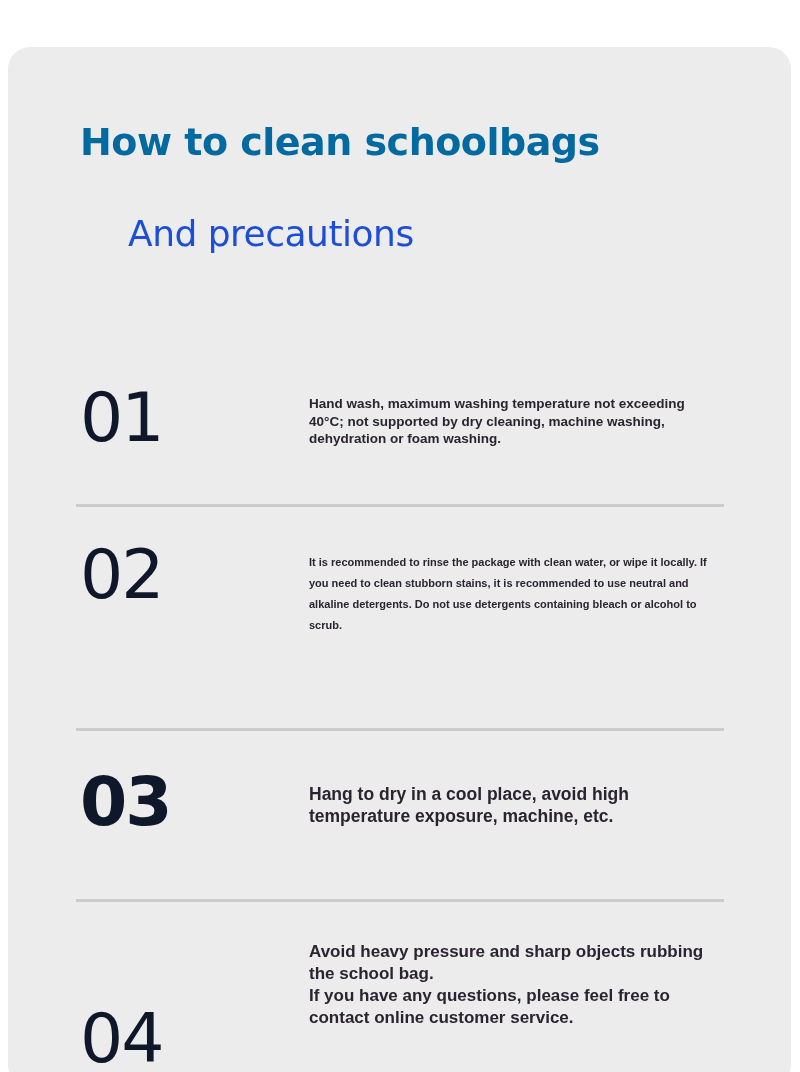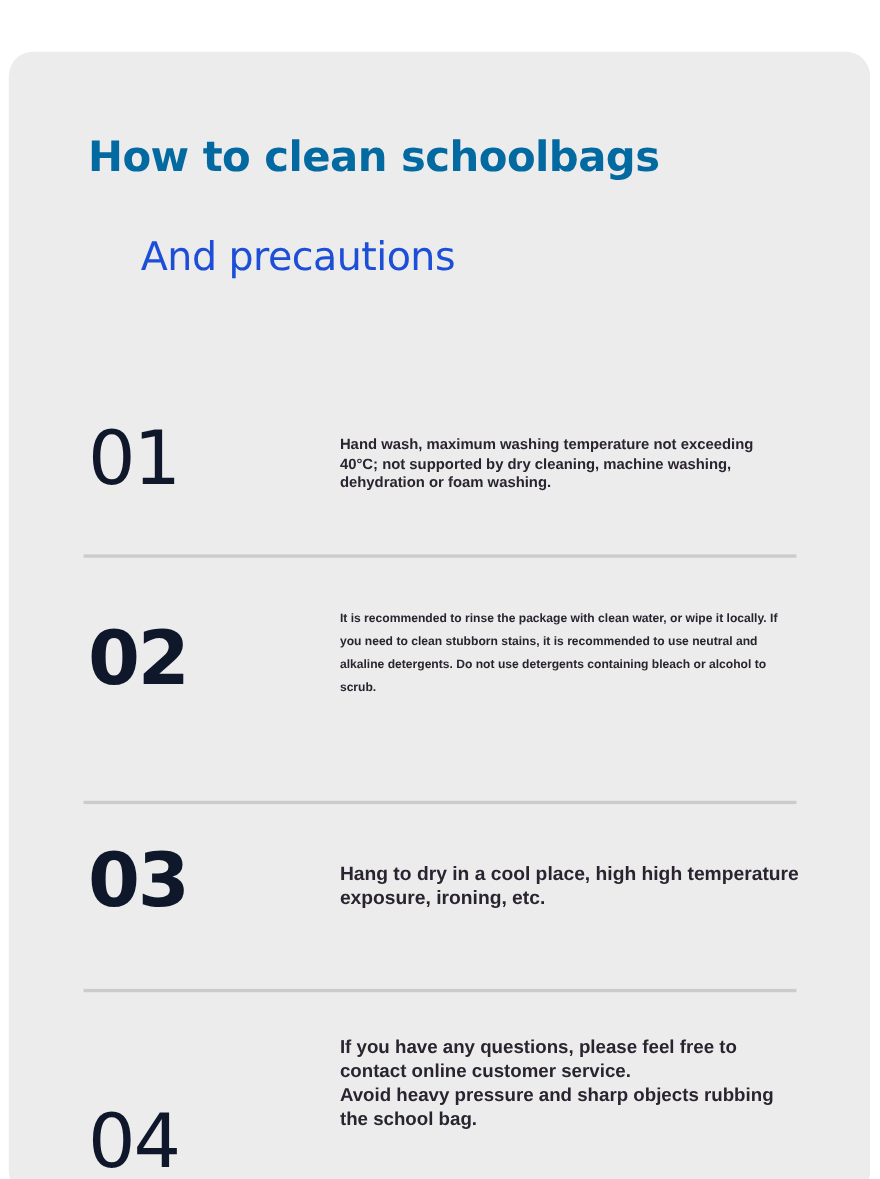--- a/index.html
+++ b/index.html
@@ -43,25 +43,25 @@
 
 <div class="card"></div>
 
 <div class="title">How to clean schoolbags</div>
 <div class="subtitle">And precautions</div>
 
 <div class="num" style="top:378px;">01</div>
 <div class="text t1">Hand wash, maximum washing temperature not exceeding 40°C; not supported by dry cleaning, machine washing, dehydration or foam washing.</div>
 <div class="divider" style="top:504px;"></div>
 
-<div class="num" style="top:560px;font-weight:bold;">02</div>
+<div class="num" style="top:535px;">02</div>
 <div class="text t2">It is recommended to rinse the package with clean water, or wipe it locally. If you need to clean stubborn stains, it is recommended to use neutral and alkaline detergents. Do not use detergents containing bleach or alcohol to scrub.</div>
 <div class="divider" style="top:728px;"></div>
 
 <div class="num" style="top:762px;font-weight:bold;">03</div>
-<div class="text t3">Hang to dry in a cool place, high high temperature exposure, ironing, etc.</div>
+<div class="text t3">Hang to dry in a cool place, avoid high temperature exposure, machine, etc.</div>
 <div class="divider" style="top:899px;"></div>
 
 <div class="num" style="top:981px;margin-top:18px;">04</div>
 <div class="text t4">
+  <p>Avoid heavy pressure and sharp objects rubbing the school bag.</p>
   <p>If you have any questions, please feel free to contact online customer service.</p>
-  <p>Avoid heavy pressure and sharp objects rubbing the school bag.</p>
 </div>
 
 </body></html>

